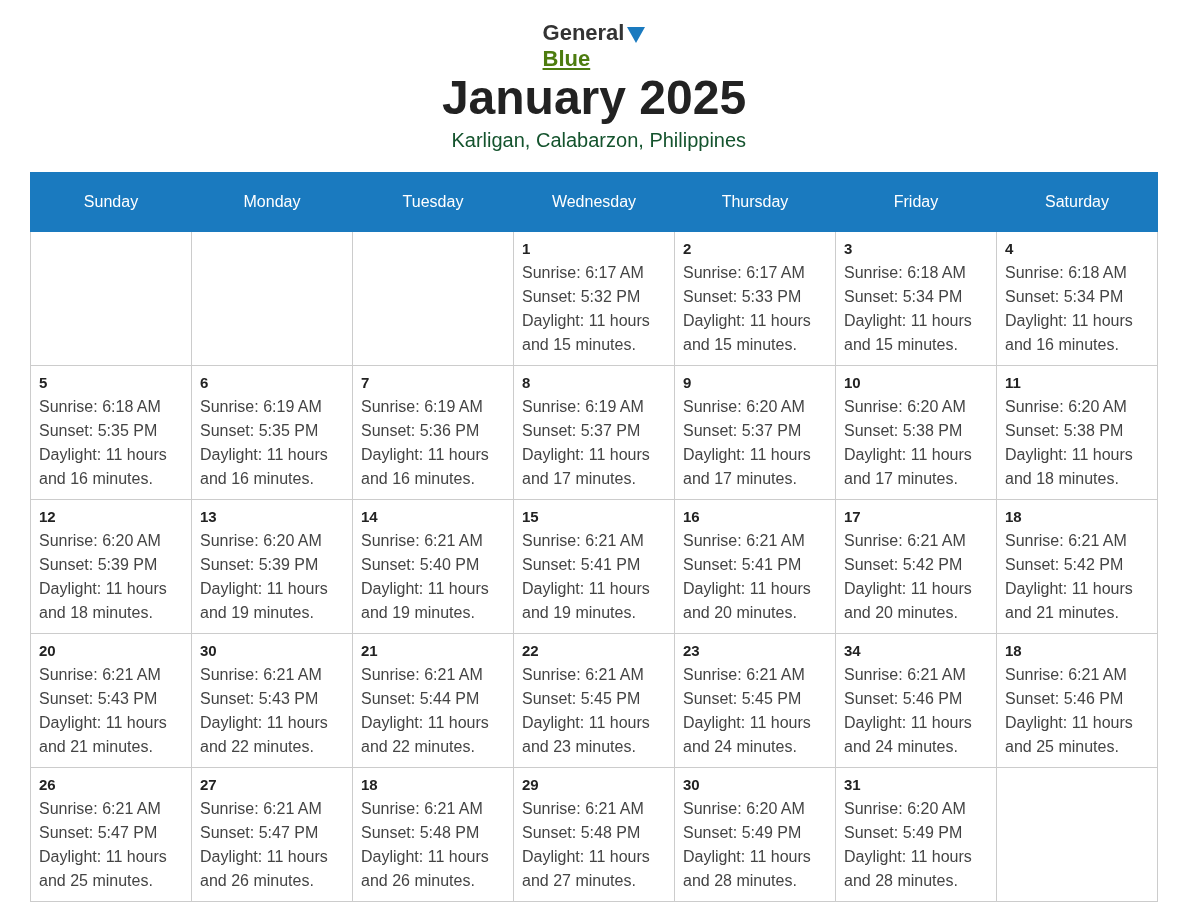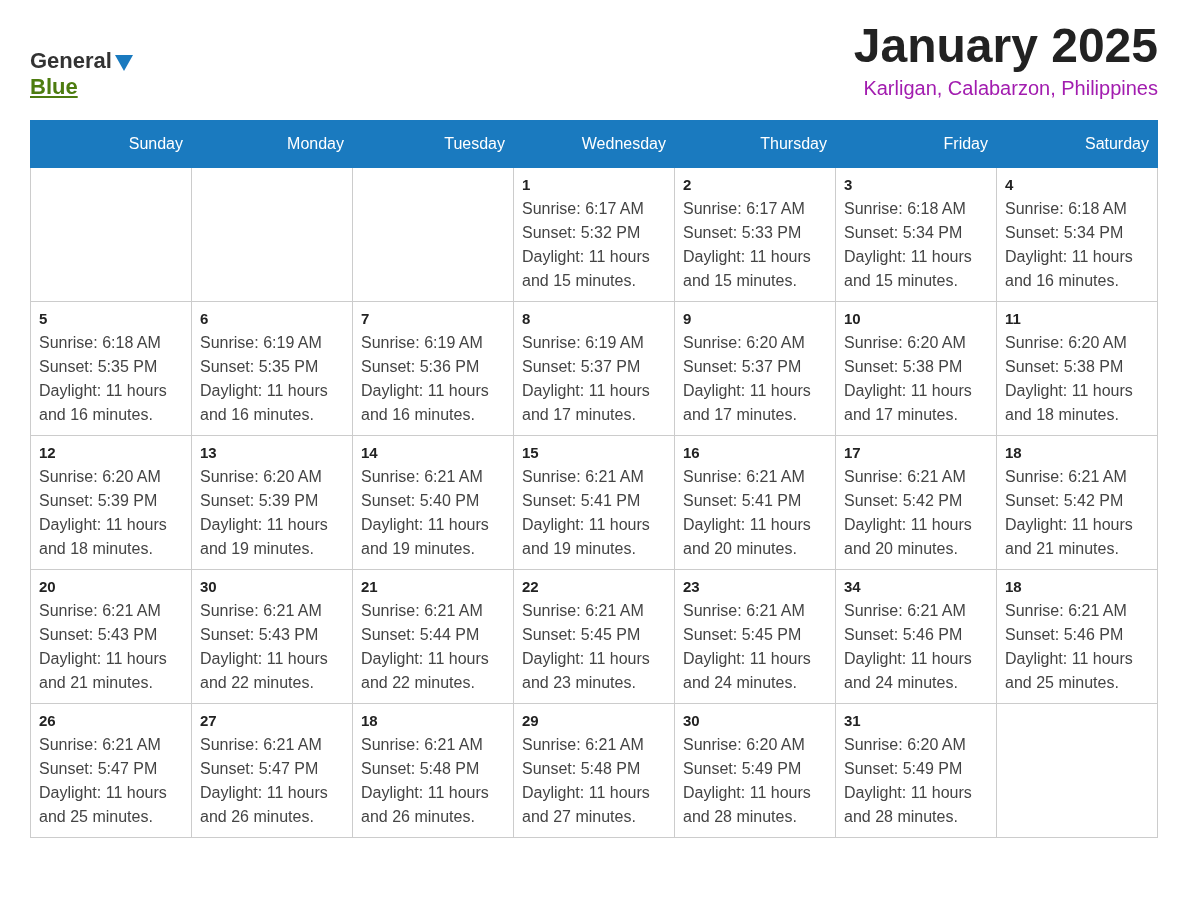--- a/index.html
+++ b/index.html
@@ -6,22 +6,23 @@
     body {
       font-family: Arial, sans-serif;
       background: #fff;
       width: 1188px;
       min-height: 918px;
       padding: 20px 30px;
     }
     .header {
       display: flex;
       justify-content: space-between;
-      align-items: flex-end;
+      align-items: center;
       margin-bottom: 20px;
+      flex-direction: column;
     }
     .logo-text-general {
       font-size: 22px;
       font-weight: bold;
       color: #333;
     }
     .logo-text-blue {
       font-size: 22px;
       font-weight: bold;
       color: #4d7c0f;
@@ -31,35 +32,35 @@
       text-align: right;
     }
     .month-title {
       font-size: 48px;
       font-weight: bold;
       color: #222;
       line-height: 1.1;
     }
     .location-subtitle {
       font-size: 20px;
-      color: #a21caf;
+      color: #14532d;
       margin-top: 4px;
     }
     .calendar-table {
       width: 100%;
       border-collapse: collapse;
       table-layout: fixed;
     }
     .calendar-table thead tr th {
       background-color: #1a7abf;
       color: #fff;
-      padding: 14px 8px;
+      padding: 20px 8px;
       font-size: 16px;
       font-weight: normal;
-      text-align: right;
+      text-align: center;
       border: 1px solid #1a7abf;
     }
     .calendar-table tbody tr td {
       vertical-align: top;
       padding: 8px;
       border: 1px solid #ccc;
       font-size: 12.5px;
       color: #333;
       height: 105px;
     }

